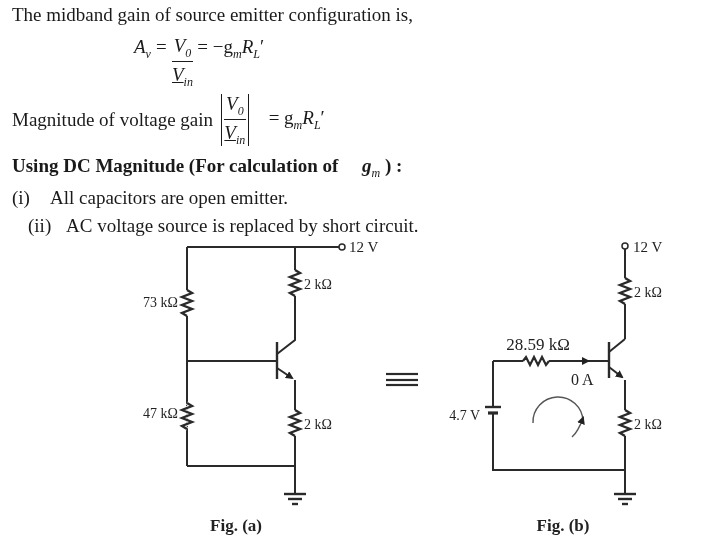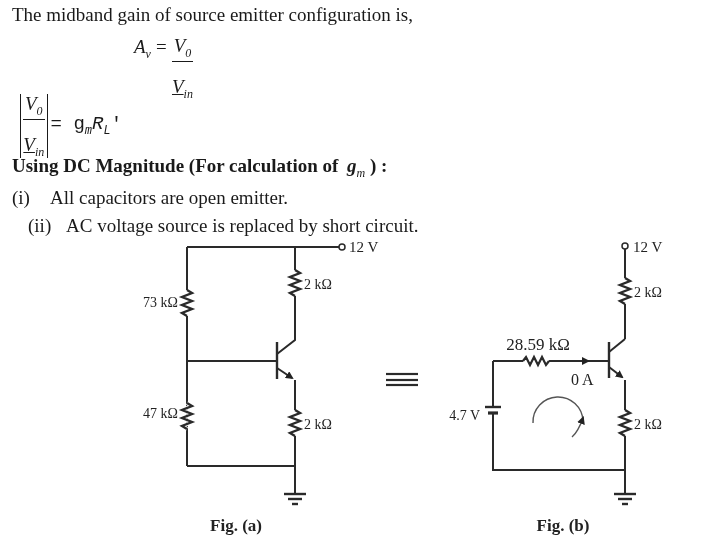--- a/index.html
+++ b/index.html
@@ -1,53 +1,55 @@
 <!DOCTYPE html>
 <html><head>
 <meta charset="utf-8">
 <style>
   html,body{margin:0;padding:0;background:#ffffff;}
   body{width:711px;height:545px;position:relative;overflow:hidden;font-family:"Liberation Serif","DejaVu Serif",serif;color:#1a1a1a;}
   .abs{position:absolute;white-space:nowrap;}
   .t{font-size:19px;}
   .b{font-weight:bold;}
   .it{font-style:italic;}
-  .frac{display:inline-flex;flex-direction:column;align-items:center;vertical-align:middle;font-style:italic;font-size:19px;line-height:1;gap:12px;}
+  .frac{display:inline-flex;flex-direction:column;align-items:center;vertical-align:middle;font-style:italic;font-size:19px;line-height:1;}
   .frac .num{padding:0 2px 2px 2px;border-bottom:1.4px solid #1a1a1a;}
   .frac .den{padding-top:3px;text-decoration:underline;}
   sub{font-size:12px;}
   svg text{font-family:"Liberation Serif","DejaVu Serif",serif;fill:#222;}
 </style>
 </head>
 <body>
 
 <div class="abs t" style="left:12px;top:4px;">The midband gain of source emitter configuration is,</div>
 
 <div class="abs" style="left:134px;top:36px;display:flex;font-size:19px;">
   <span class="it"><span>A</span><sub>v</sub></span>
   <span style="margin:0 5px;">=</span>
   <span class="frac">
     <span class="num"><span>V</span><sub>0</sub></span>
     <span class="den"><span>V</span><sub>in</sub></span>
   </span>
+  <span style="margin-left:4px;"><span>= −g</span><sub class="it">m</sub><span class="it">R</span><sub class="it">L</sub><span>′</span></span>
 </div>
 
 <div class="abs" style="left:12px;top:94px;display:flex;align-items:center;font-size:19px;">
+  <span>Magnitude of voltage gain</span>
   <span style="margin-left:8px;border-left:1.4px solid #1a1a1a;border-right:1.4px solid #1a1a1a;padding:0 2px;display:inline-flex;">
     <span class="frac">
       <span class="num"><span>V</span><sub>0</sub></span>
       <span class="den"><span>V</span><sub>in</sub></span>
     </span>
   </span>
-  <span style="margin-left:3px;font-family:Liberation Mono, monospace;"><span>= g</span><sub class="it">m</sub><span class="it">R</span><sub class="it">L</sub><span>′</span></span>
+  <span style="margin-left:20px;"><span>= g</span><sub class="it">m</sub><span class="it">R</span><sub class="it">L</sub><span>′</span></span>
 </div>
 
 <div class="abs t b" style="left:12px;top:155px;">
   <span>Using DC Magnitude (For calculation of</span>
-  <span class="it" style="margin-left:4px;"><span>g</span><sub style="font-weight:normal;">m</sub></span>
+  <span class="it" style="margin-left:19px;"><span>g</span><sub style="font-weight:normal;">m</sub></span>
   <span>) :</span>
 </div>
 
 <div class="abs t" style="left:12px;top:187px;">
   <span style="display:inline-block;width:38px;">(i)</span><span>All capacitors are open emitter.</span>
 </div>
 <div class="abs t" style="left:28px;top:215px;">
   <span style="display:inline-block;width:38px;">(ii)</span><span>AC voltage source is replaced by short circuit.</span>
 </div>
 

